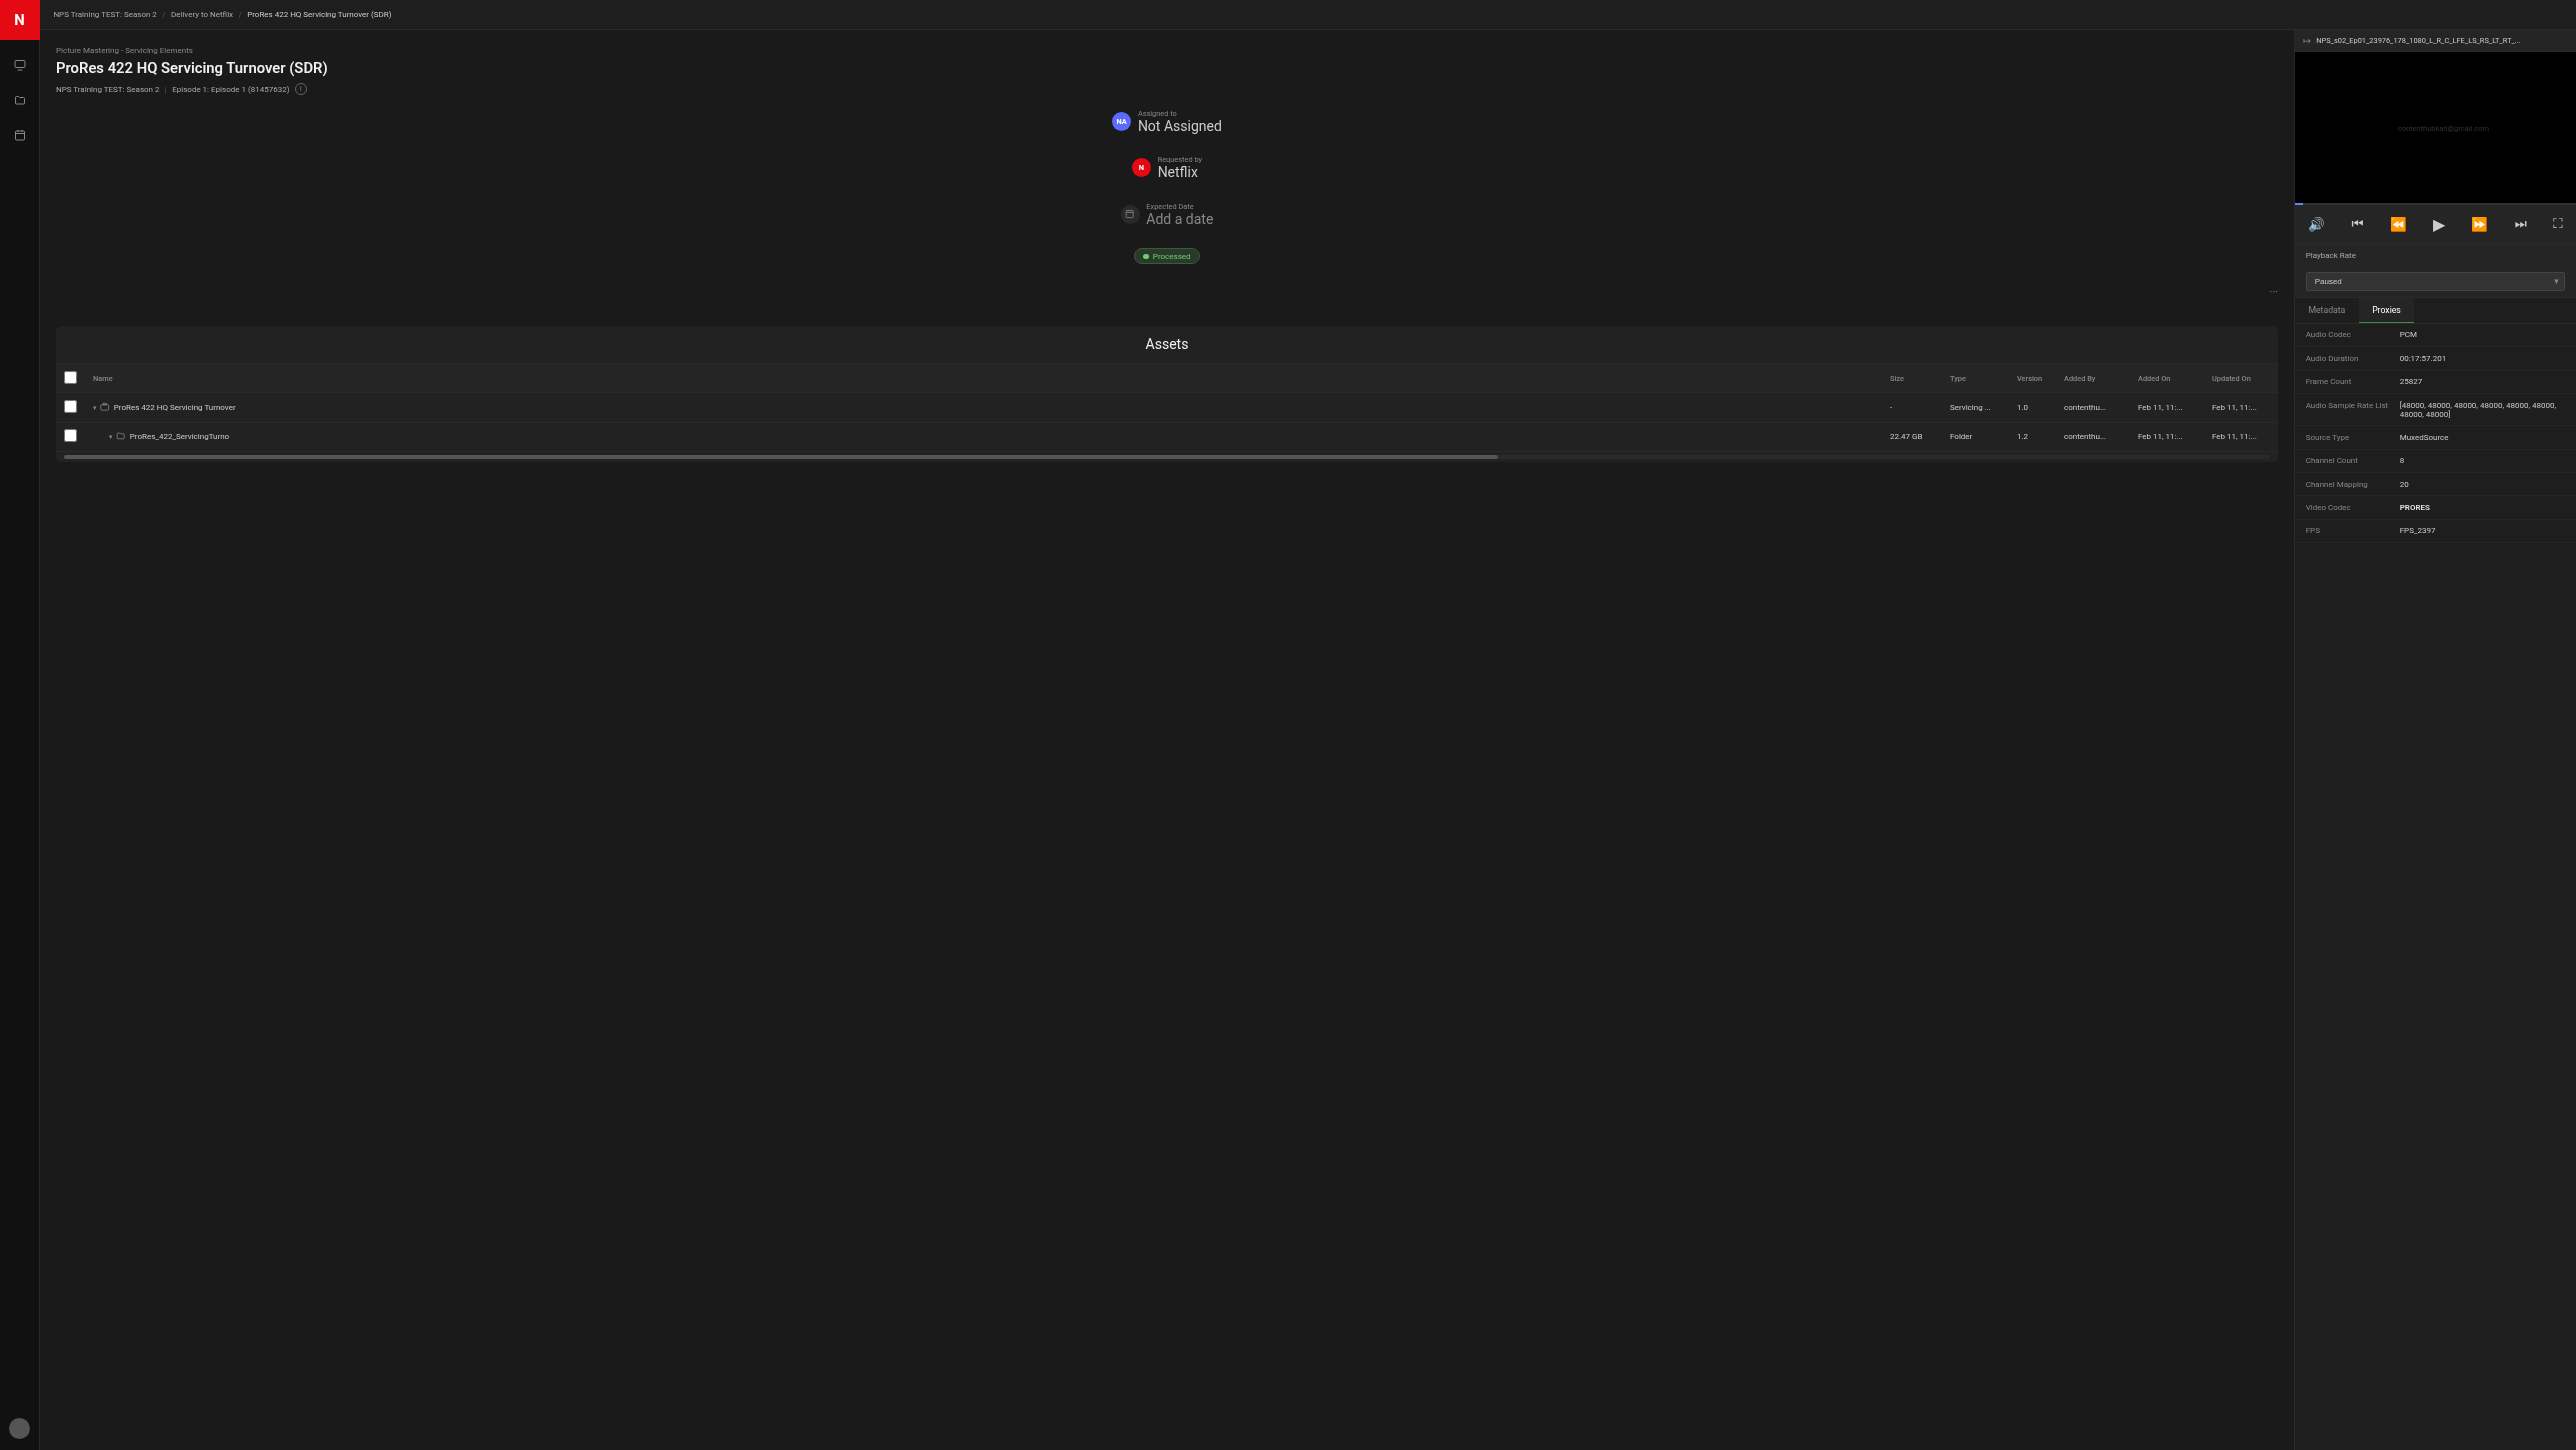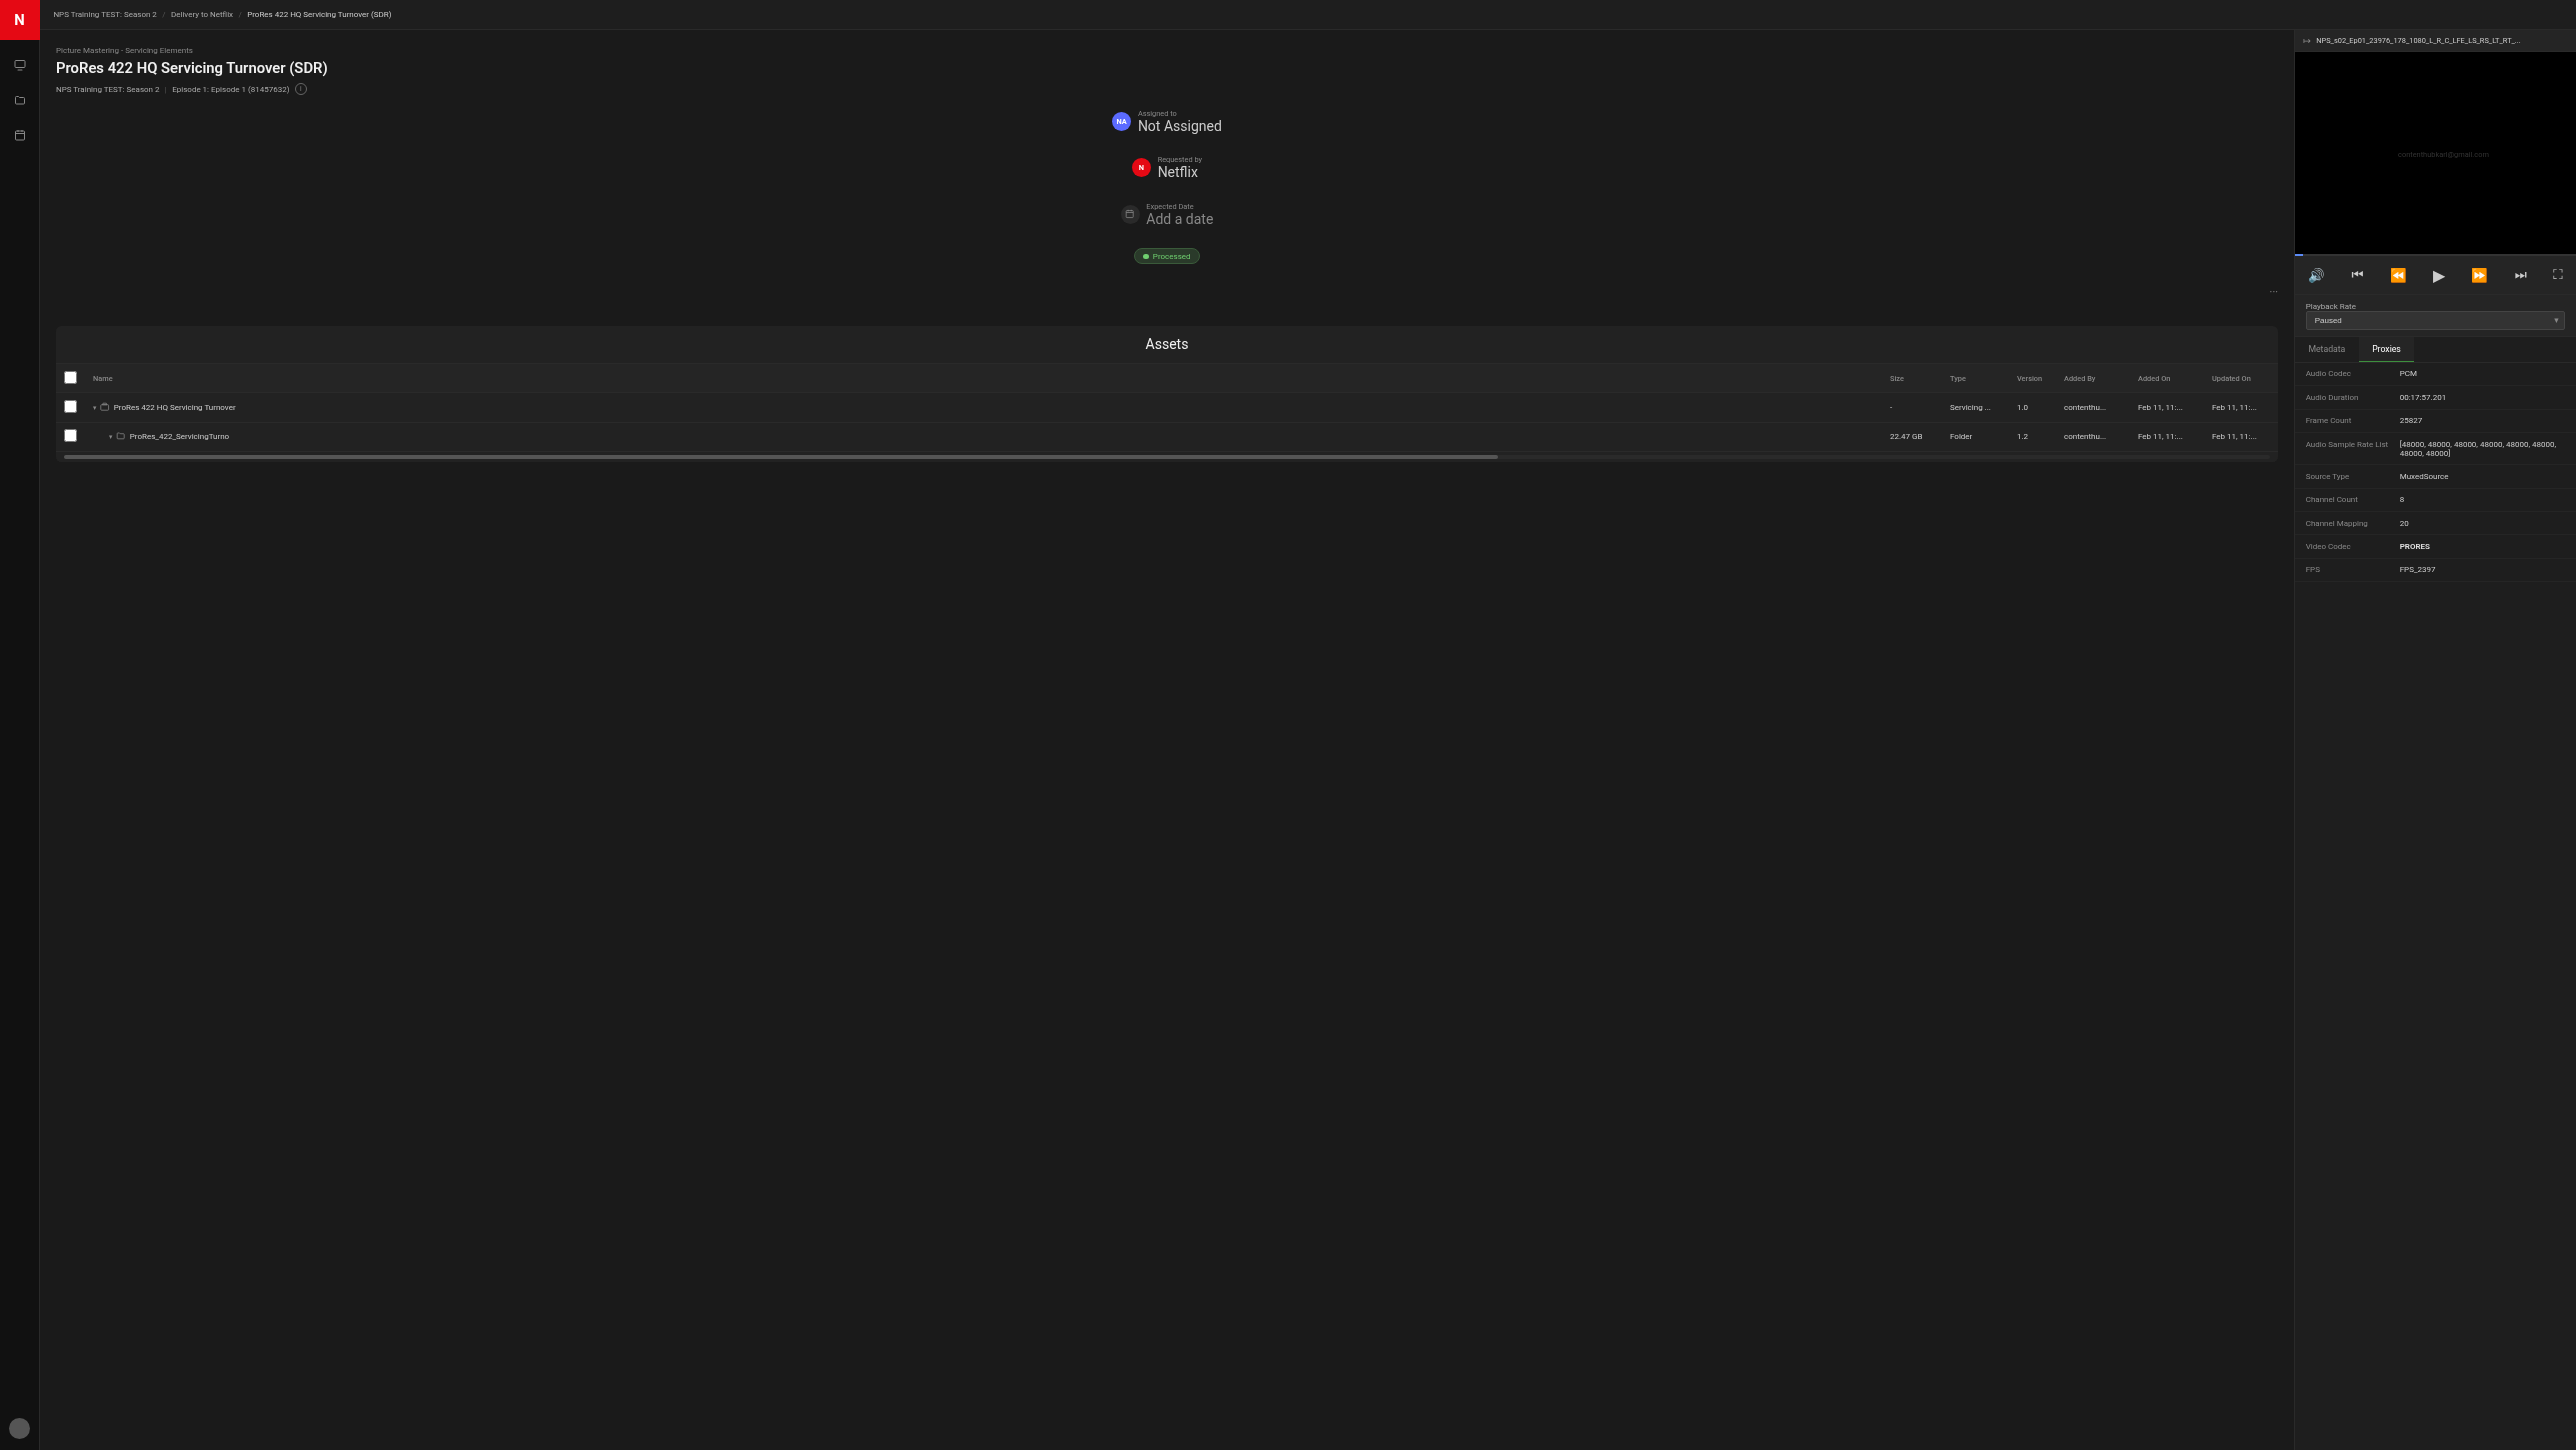--- a/index.html
+++ b/index.html
@@ -311,21 +311,21 @@
       font-size: 7.4px;
       color: #ccc;
       overflow: hidden;
       text-overflow: ellipsis;
       white-space: nowrap;
     }
 
     
     .video-area {
       background: #000;
-      height: 204px;
+      height: 153px;
       position: relative;
       display: flex;
       align-items: center;
       justify-content: center;
       flex-shrink: 0;
       padding-left: 16px;
     }
     .video-watermark {
       color: #333;
       font-size: 7.4px;
@@ -368,21 +368,21 @@
     
     .playback-rate-section {
       background: #252525;
       padding: 6.7px 10.7px;
       border-bottom: 0.7px solid #2a2a2a;
       flex-shrink: 0;
     }
     .playback-label {
       font-size: 8px;
       color: #aaa;
-      margin-bottom: 0;
+      margin-bottom: 12px;
     }
     .playback-select {
       background: #333;
       border: 0.7px solid #444;
       color: #ccc;
       padding: 4px 8px;
       border-radius: 2px;
       font-size: 8px;
       width: 100%;
       appearance: none;

